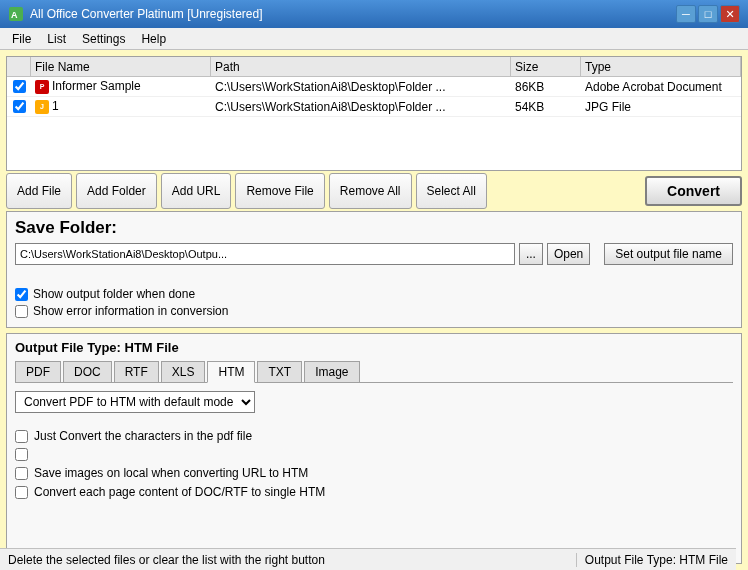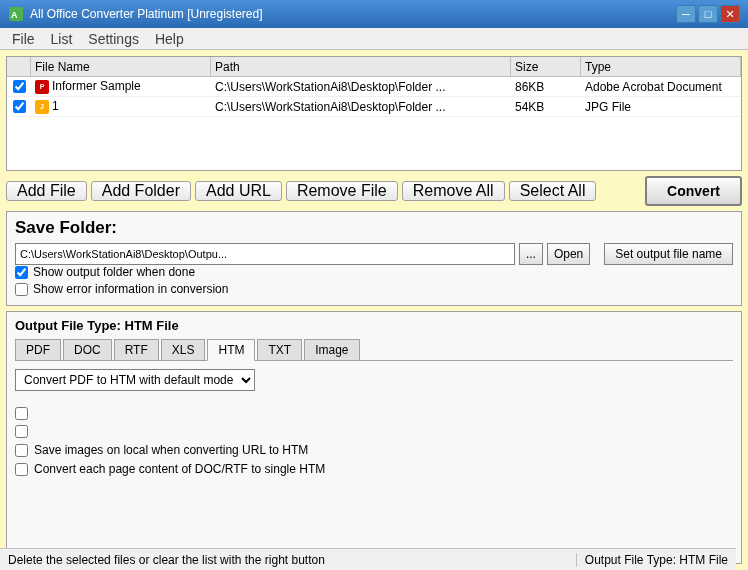--- a/index.html
+++ b/index.html
@@ -63,22 +63,22 @@
       background: #f0f0f0;
       border-bottom: 1px solid #c0c0c0;
       height: 22px;
       display: flex;
       align-items: center;
       padding: 0 4px;
     }
     .menu-item {
       padding: 2px 8px;
       cursor: pointer;
-      font-size: 14px;
-      color: #404040;
+      font-size: 12px;
+      color: #000000;
     }
 
     
     .main-content {
       padding: 6px;
       background: #fef9c3;
       height: calc(570px - 28px - 22px);
       display: flex;
       flex-direction: column;
       gap: 5px;
@@ -133,27 +133,27 @@
     }
 
     
     .toolbar {
       display: flex;
       align-items: center;
       gap: 4px;
       height: 30px;
     }
     .toolbar-btn {
-      height: 20px;
+      height: 36px;
       padding: 0 10px;
       background: linear-gradient(to bottom, #fdfdfd, #e8e8e8);
       border: 1px solid #a0a0a0;
       border-radius: 3px;
       cursor: pointer;
-      font-size: 16px;
+      font-size: 12px;
       color: #000;
     }
     .convert-btn {
       height: 30px;
       padding: 0 20px;
       background: linear-gradient(to bottom, #fdfdfd, #d8d8d8);
       border: 2px solid #808080;
       border-radius: 3px;
       cursor: pointer;
       font-size: 14px;
@@ -170,21 +170,21 @@
     }
     .section-label {
       font-weight: bold;
       font-size: 17px;
       margin-bottom: 5px;
     }
     .save-folder-row {
       display: flex;
       align-items: center;
       gap: 4px;
-      margin-bottom: 0;
+      margin-bottom: 22px;
     }
     .path-input {
       flex: 1;
       height: 22px;
       border: 1px solid #808080;
       padding: 0 4px;
       font-size: 11px;
       background: white;
     }
     .small-btn {
@@ -425,20 +425,21 @@
     </div>
     <div class="dropdown-row">
       <select class="mode-select">
         <option>Convert PDF to HTM with default mode</option>
         <option>Convert PDF to HTM with advanced mode</option>
       </select>
     </div>
     <div class="option-rows">
       <div class="option-row">
         <input type="checkbox" style="">
+        <span>Just Convert the characters in the pdf file</span>
       </div>
       <div class="option-row">
         <input type="checkbox" style="">
       </div>
       <div class="option-row">
         <input type="checkbox" style="">
         <span>Save images on local when converting URL to HTM</span>
       </div>
       <div class="option-row">
         <input type="checkbox" style="">

